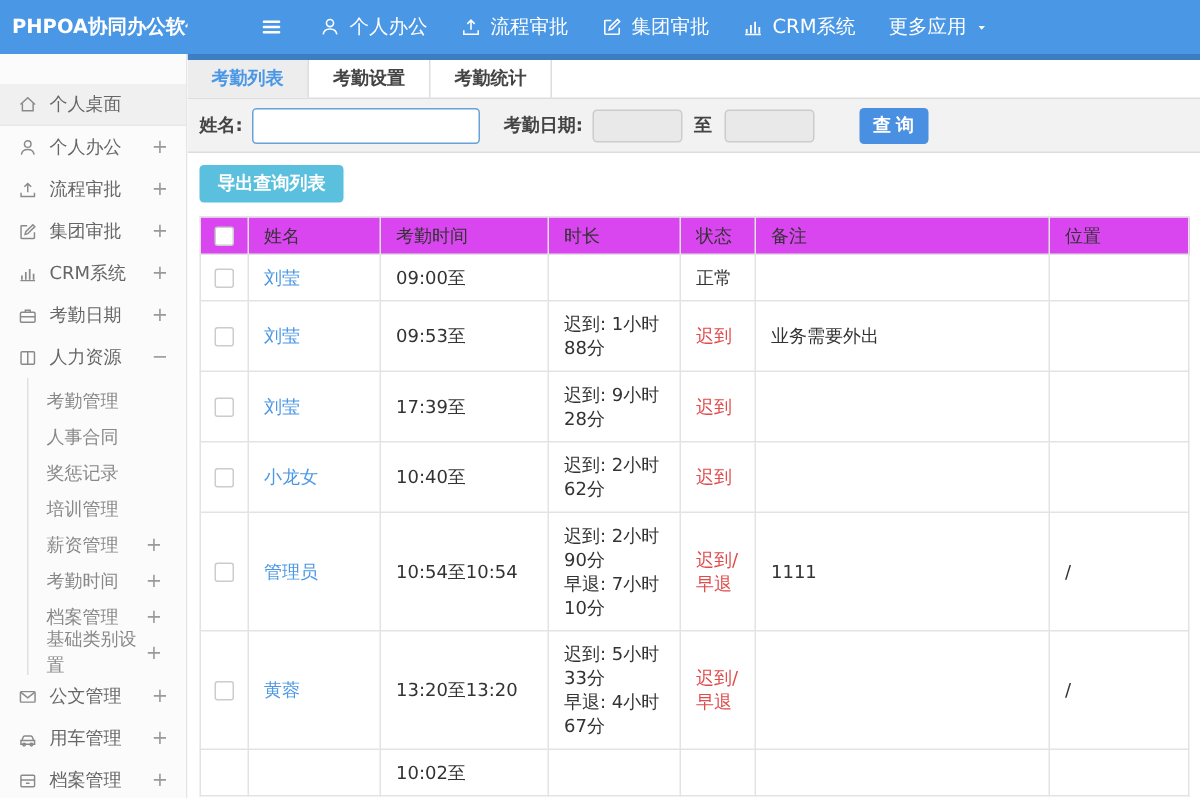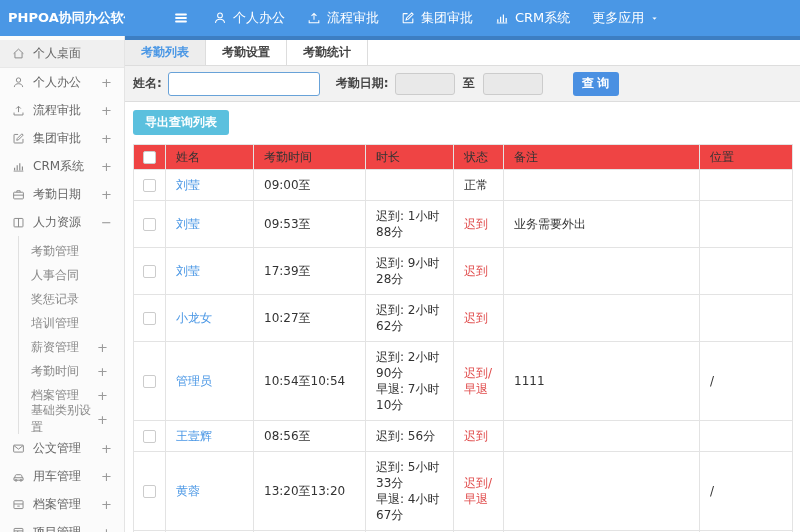--- a/index.html
+++ b/index.html
@@ -12,21 +12,21 @@
   .nav-burger { margin-left:48px; display:flex; cursor:pointer; }
   .nav-burger svg { width:16px; height:16px; }
   .topnav-items { display:flex; align-items:center; margin-left:24px; gap:22px; }
   .nav-item { display:flex; align-items:center; gap:6px; font-size:13px; cursor:pointer; white-space:nowrap; }
   .icon { display:inline-flex; align-items:center; }
   .nav-item .icon svg { width:14px; height:14px; }
   .nav-item .icon-caret svg { width:9px; height:9px; }
 
   
   .main { display:flex; height:496px; }
-  .sidebar { flex:none; width:125px; background:#fbfbfb; border-right:1px solid #e4e4e4; padding-top:4px; overflow:hidden; color:#666; }
+  .sidebar { flex:none; width:125px; background:#fbfbfb; border-right:1px solid #e4e4e4; padding-top:20px; overflow:hidden; color:#666; }
   .side-item { height:28px; display:flex; align-items:center; padding:0 12px; cursor:pointer; }
   .side-item.active { background:#f0f0f0; border-bottom:1px solid #e8e8e8; }
   .side-item .icon { width:14px; margin-right:7px; color:#8a8a8a; }
   .side-item .icon svg { width:13px; height:13px; }
   .side-label { flex:1; }
   .side-toggle { color:#9a9a9a; font-size:13px; }
   .side-sub { margin-left:18px; border-left:1px solid #e0e0e0; padding:3px 0; }
   .side-subitem { height:24px; display:flex; align-items:center; padding:0 16px 0 12px; color:#888; cursor:pointer; }
 
   .content { flex:1; min-width:0; display:flex; flex-direction:column; overflow:hidden; background:#fff; }
@@ -44,21 +44,21 @@
   .btn-search { margin-left:30px; width:46px; height:24px; background:#4a90e2; color:#fff; border:none; border-radius:3px; font-weight:bold; font-size:12px; cursor:pointer; white-space:nowrap; }
 
   .content-body { flex:1; padding:8px; overflow:hidden; }
   .actions { display:flex; gap:10px; margin-bottom:9px; }
   .btn { height:25px; padding:0 12px; border:none; border-radius:3px; color:#fff; font-size:12px; font-weight:bold; cursor:pointer; white-space:nowrap; }
   .btn-danger { background:#d9534f; }
   .btn-info { background:#5bc0de; }
 
   table { border-collapse:collapse; table-layout:fixed; width:100%; }
   th,td { border:1px solid #e3e3e3; text-align:left; vertical-align:middle; font-size:12px; line-height:16px; word-break:break-all; }
-  thead th { background:#ef4444; color:#333; font-weight:normal; padding:4px 10px; }
+  thead th { background:#d946ef; color:#333; font-weight:normal; padding:4px 10px; }
   tbody td { padding:7px 10px; color:#333; }
   .cb-cell { text-align:center !important; padding:4px !important; }
   .checkbox { width:13px; height:13px; border:1px solid #ccc; border-radius:2px; background:#fff; display:inline-block; vertical-align:middle; cursor:pointer; }
   .link { color:#4a97e5; cursor:pointer; }
   .status-late { color:#e04b4b; }
   .status-normal { color:#333; }
 </style>
 </head>
 <body>
 
@@ -343,21 +343,21 @@
               <td>
                 <div>迟到: 9小时28分</div>
               </td>
               <td><span class="status-late">迟到</span></td>
               <td></td>
               <td></td>
             </tr>
             <tr>
               <td class="cb-cell"><span class="checkbox"></span></td>
               <td><span class="link">小龙女</span></td>
-              <td>10:27至</td>
+              <td>10:40至</td>
               <td>
                 <div>迟到: 2小时62分</div>
               </td>
               <td><span class="status-late">迟到</span></td>
               <td></td>
               <td></td>
             </tr>
             <tr>
               <td class="cb-cell"><span class="checkbox"></span></td>
               <td><span class="link">管理员</span></td>
@@ -365,31 +365,20 @@
               <td>
                 <div>迟到: 2小时90分</div>
                 <div>早退: 7小时10分</div>
               </td>
               <td><span class="status-late">迟到/早退</span></td>
               <td>1111</td>
               <td>/</td>
             </tr>
             <tr>
               <td class="cb-cell"><span class="checkbox"></span></td>
-              <td><span class="link">王壹辉</span></td>
-              <td>08:56至</td>
-              <td>
-                <div>迟到: 56分</div>
-              </td>
-              <td><span class="status-late">迟到</span></td>
-              <td></td>
-              <td></td>
-            </tr>
-            <tr>
-              <td class="cb-cell"><span class="checkbox"></span></td>
               <td><span class="link">黄蓉</span></td>
               <td>13:20至13:20</td>
               <td>
                 <div>迟到: 5小时33分</div>
                 <div>早退: 4小时67分</div>
               </td>
               <td><span class="status-late">迟到/早退</span></td>
               <td></td>
               <td>/</td>
             </tr>

